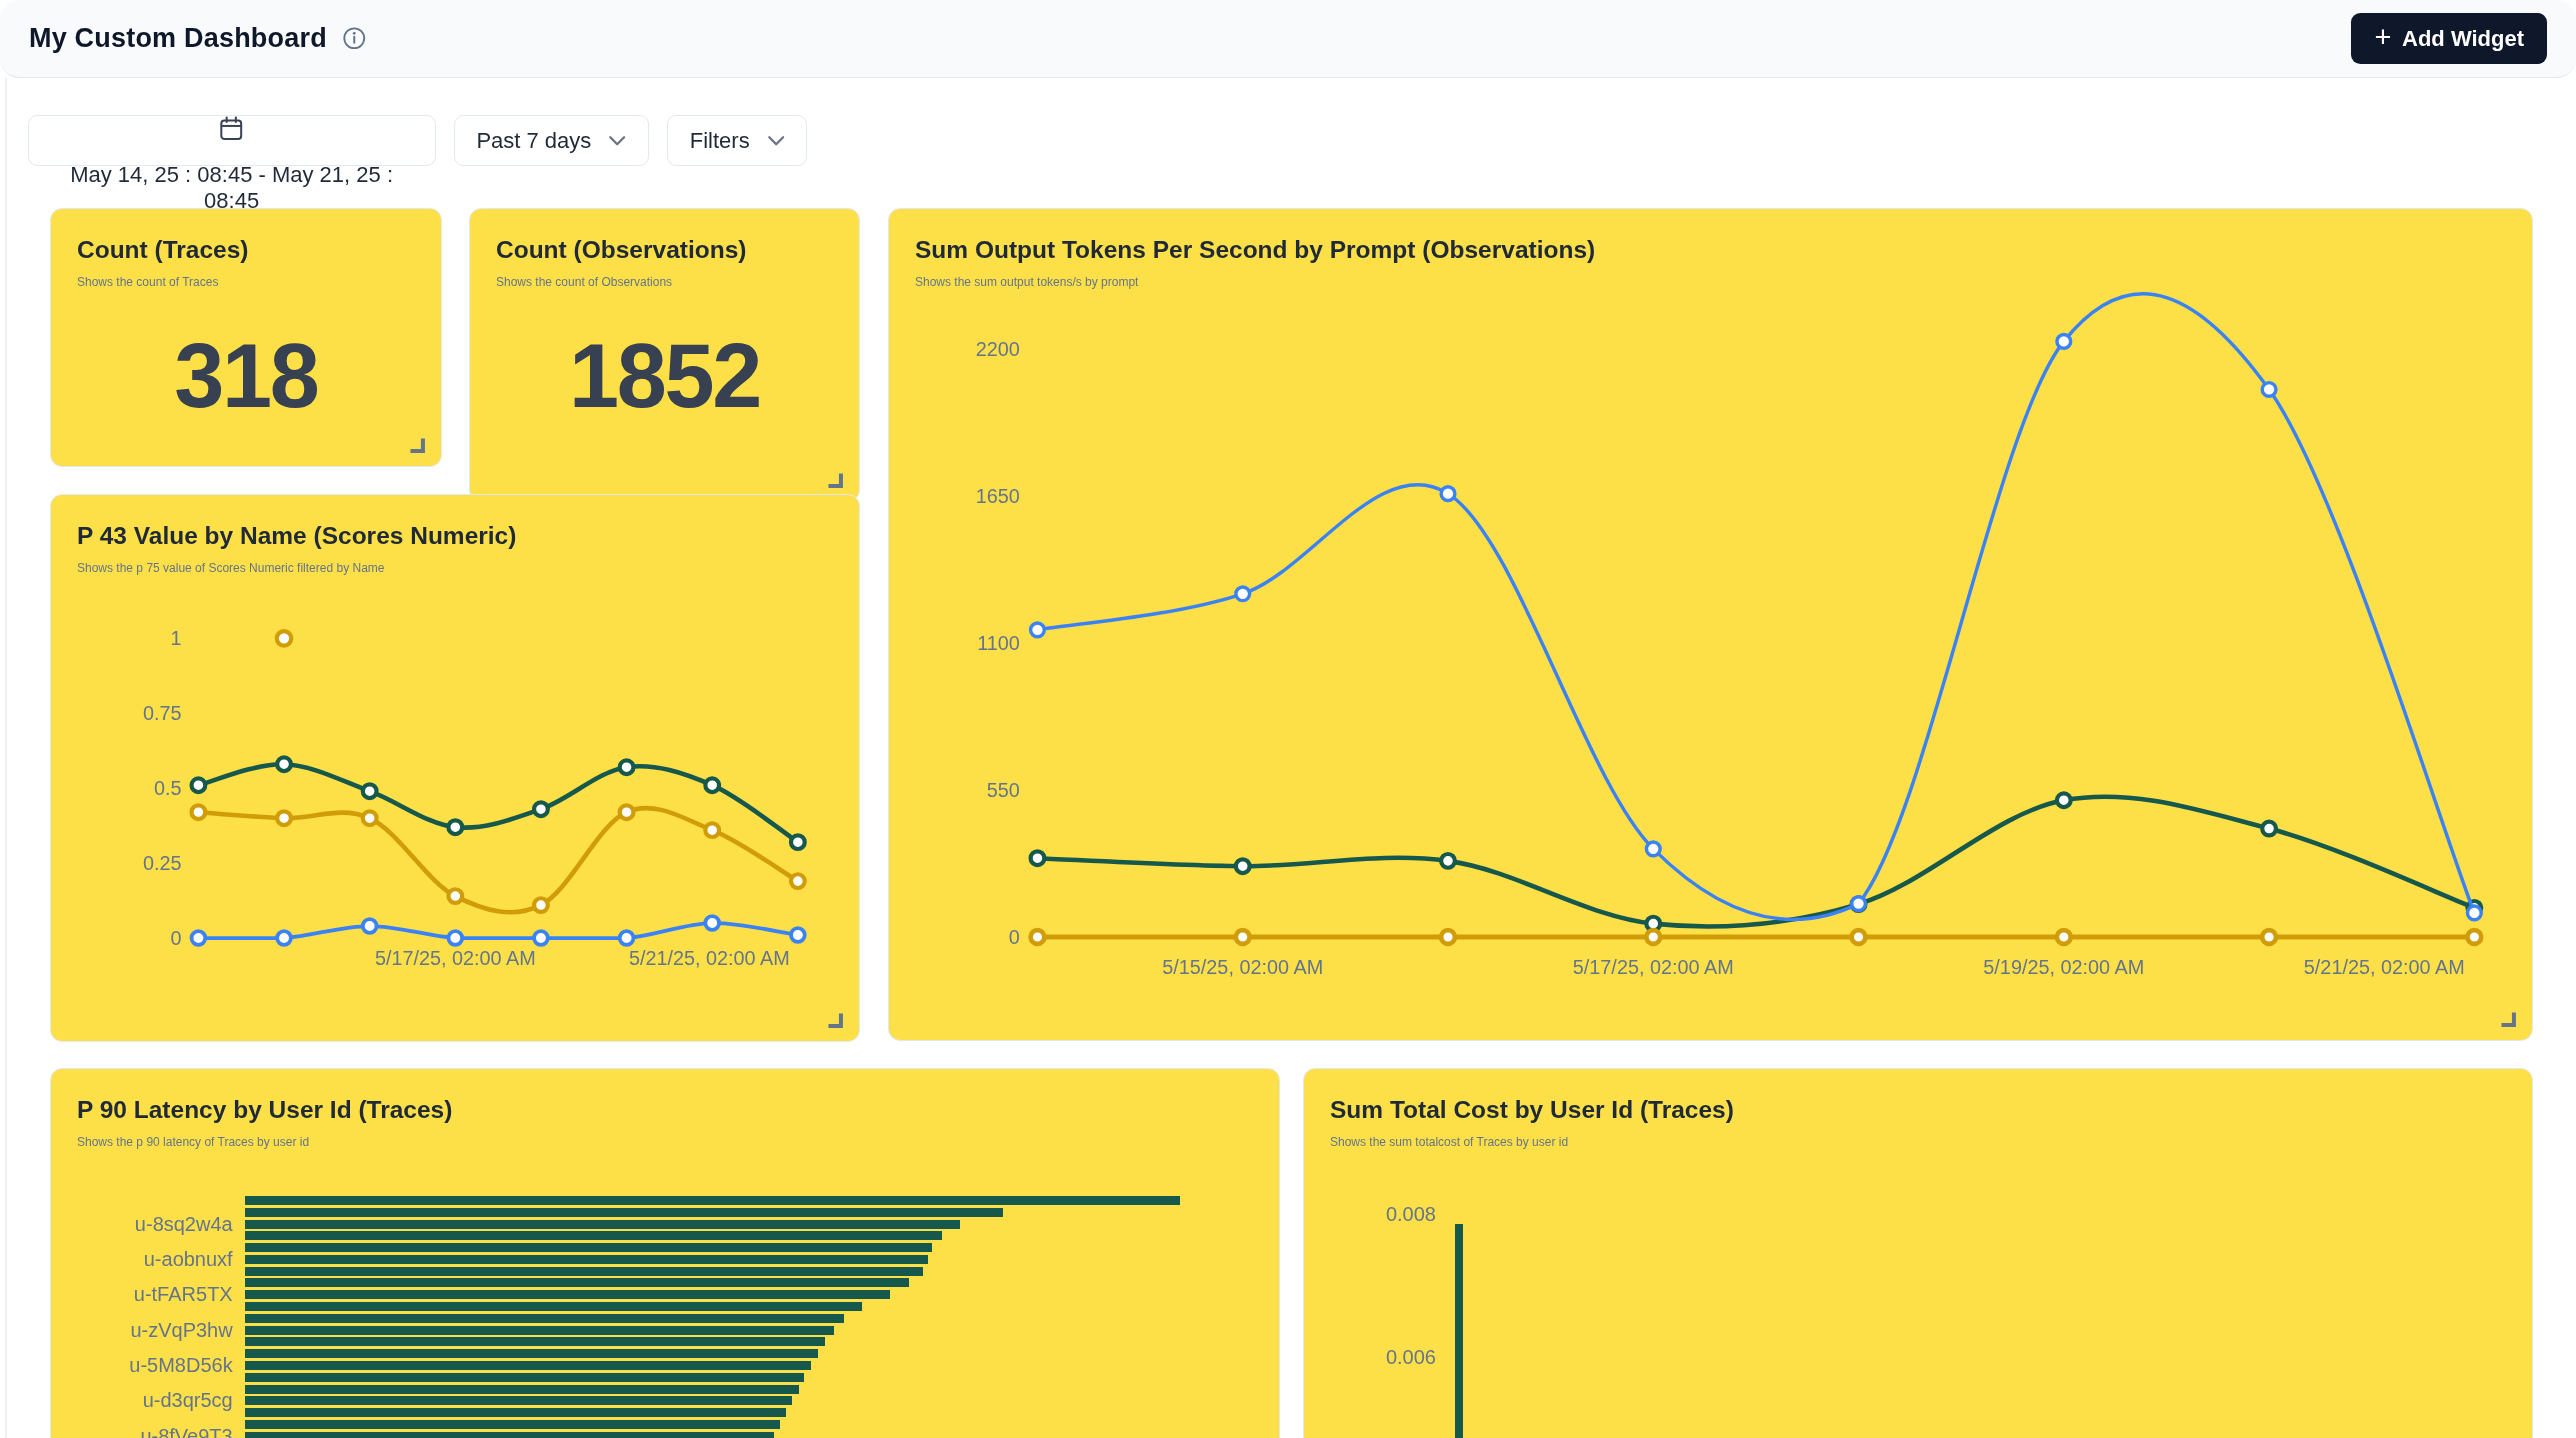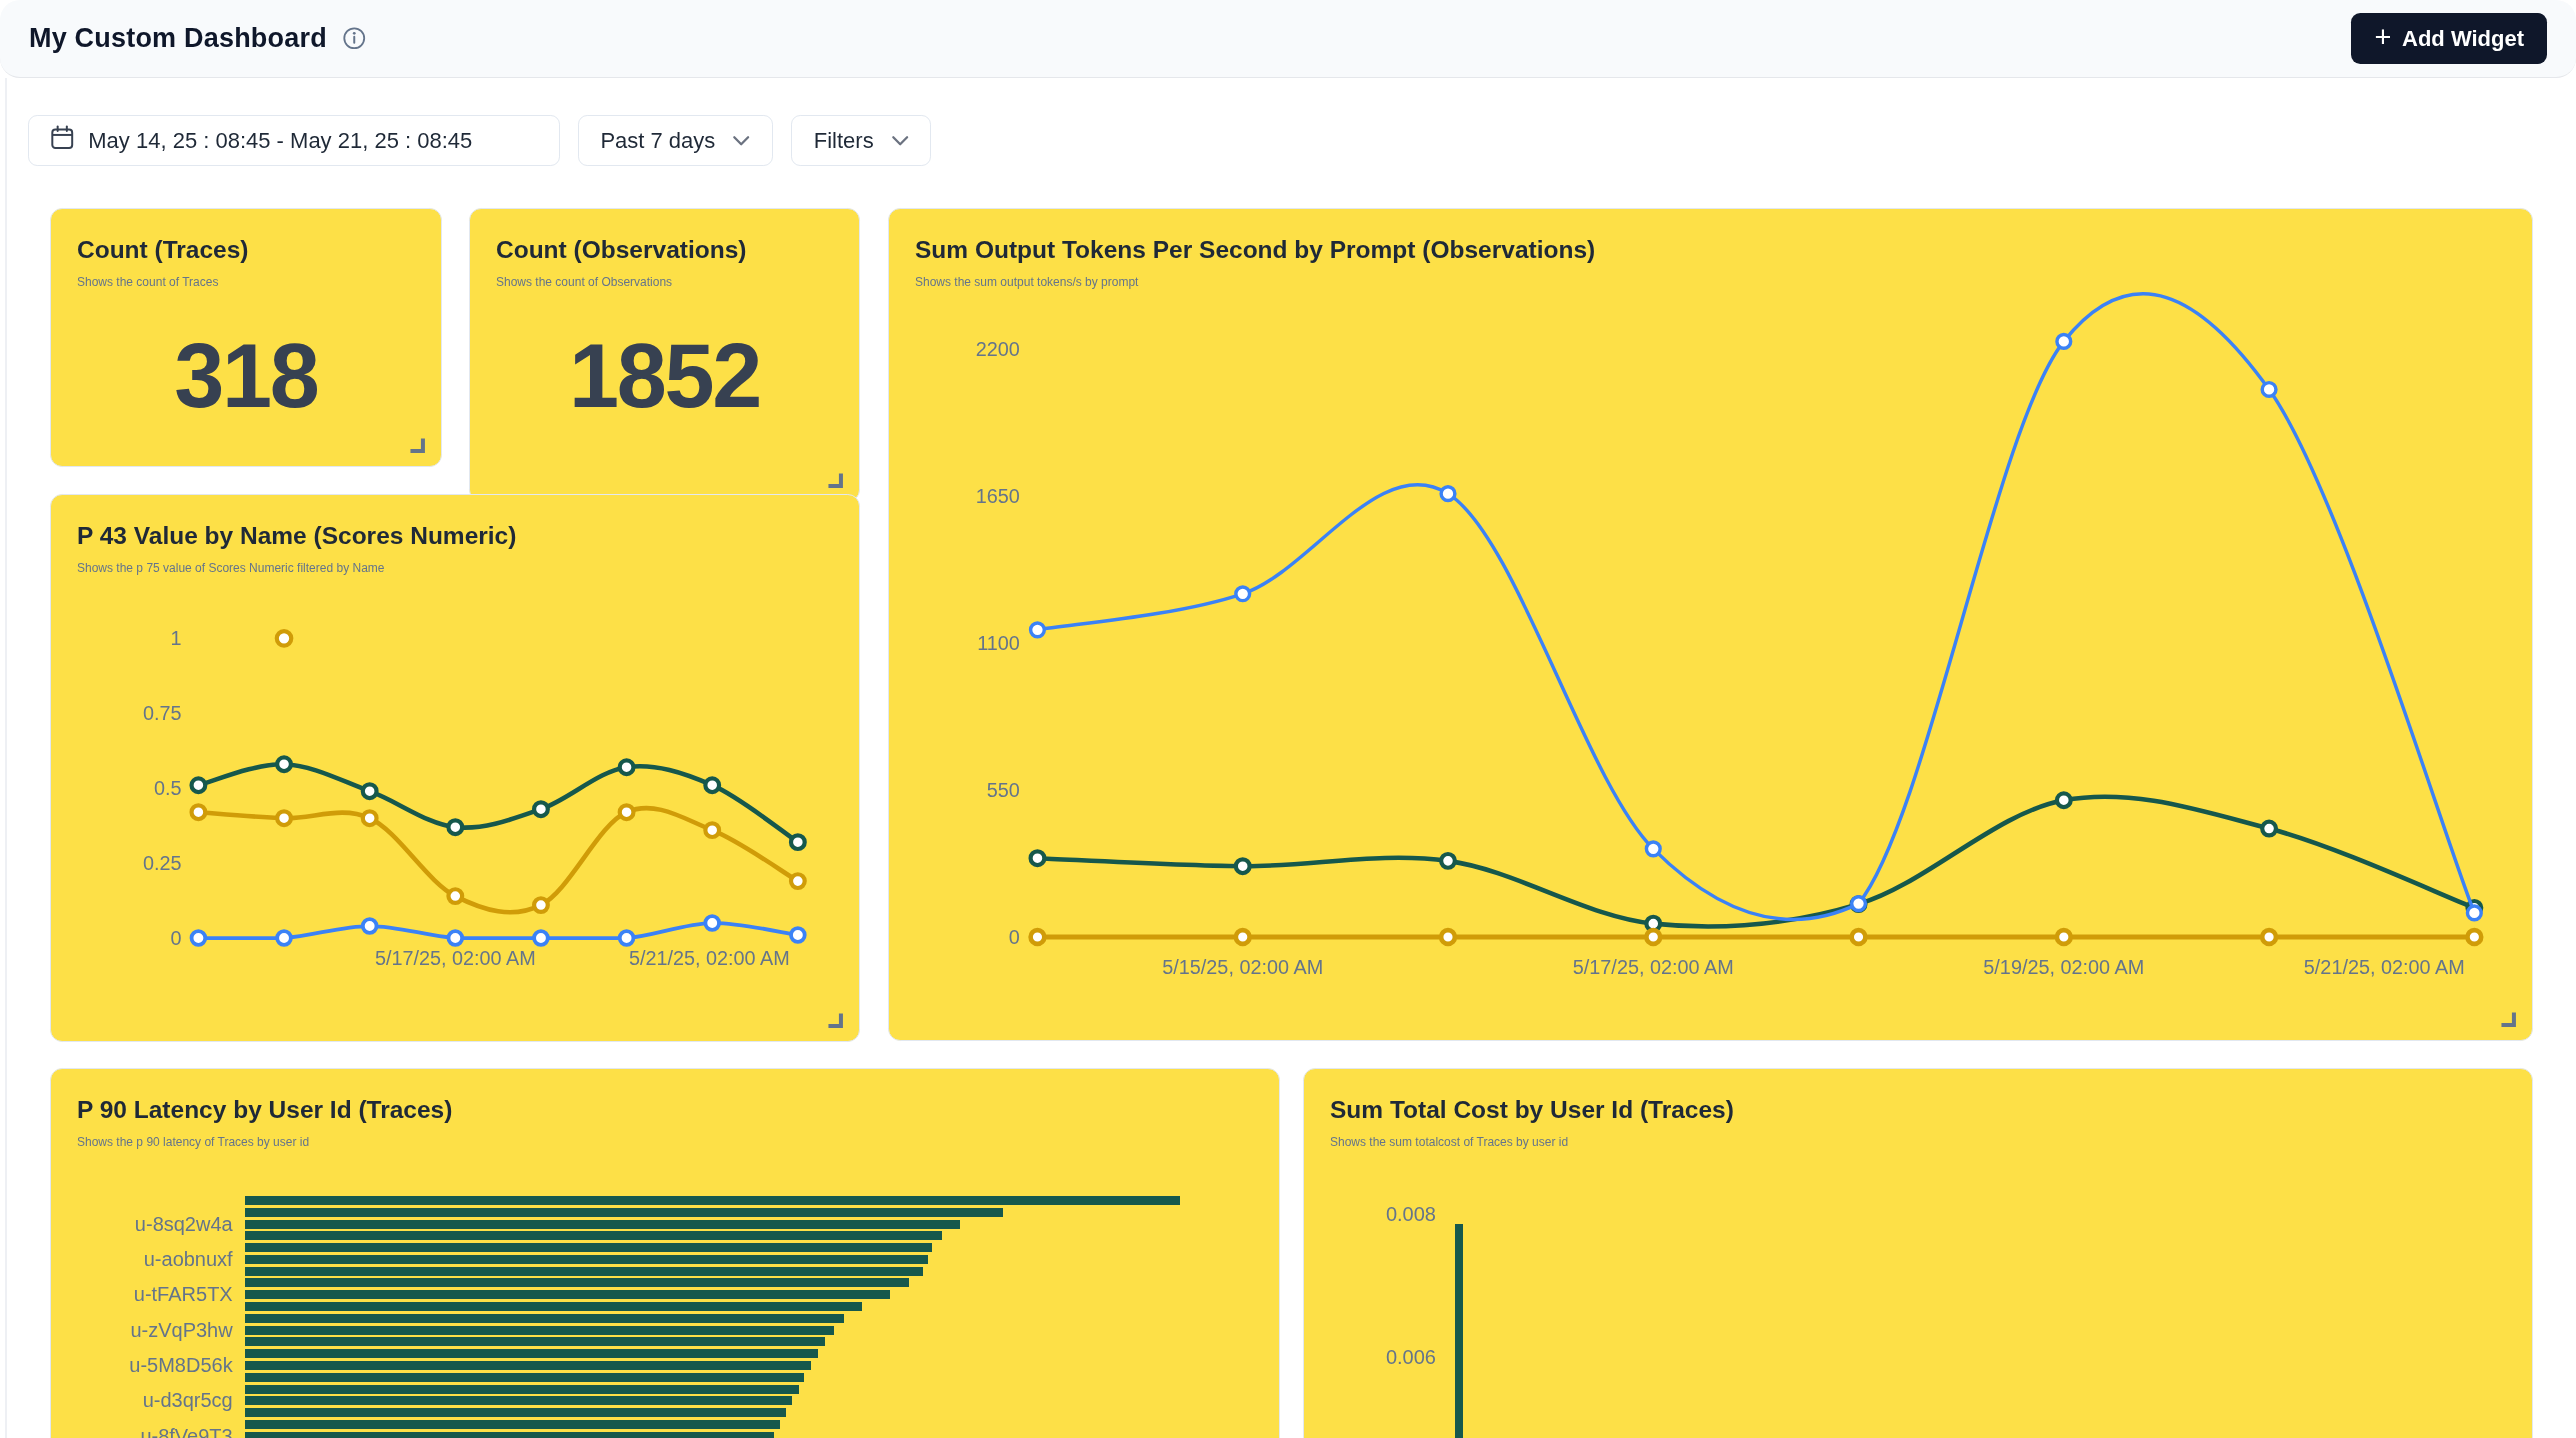--- a/index.html
+++ b/index.html
@@ -26,21 +26,21 @@
   }
   .plus-glyph{font-size:29px;font-weight:400;line-height:0;margin-top:-3.1px;}
 
   
   .toolbar{position:absolute;left:27.6px;top:115px;height:51px;display:flex;gap:18.4px;}
   .tool-btn{
     height:51px;background:#fff;border:1.5px solid #e2e8f0;border-radius:9.2px;
     display:flex;align-items:center;gap:13.8px;padding:0 21.4px;box-sizing:border-box;
     font-size:22px;color:#1f2937;font-weight:500;cursor:pointer;font-family:inherit;
   }
-  .date-btn{width:532px;}
+  .date-btn{width:408px;flex-direction:column;}
   .chev{margin-left:3.1px;display:flex;align-items:center;}
 
   
   .card{
     position:absolute;background:#fde047;border:1.5px solid #e2e8f0;border-radius:12.2px;
     box-sizing:border-box;padding:26px 26px;
   }
   .card-title{font-size:24.5px;font-weight:600;color:#1f2937;line-height:1.25;}
   .card-sub{margin-top:9px;font-size:12px;color:#64748b;}
   .card-ct  {left:50px;  top:208px;  width:392px;  height:259px;}

